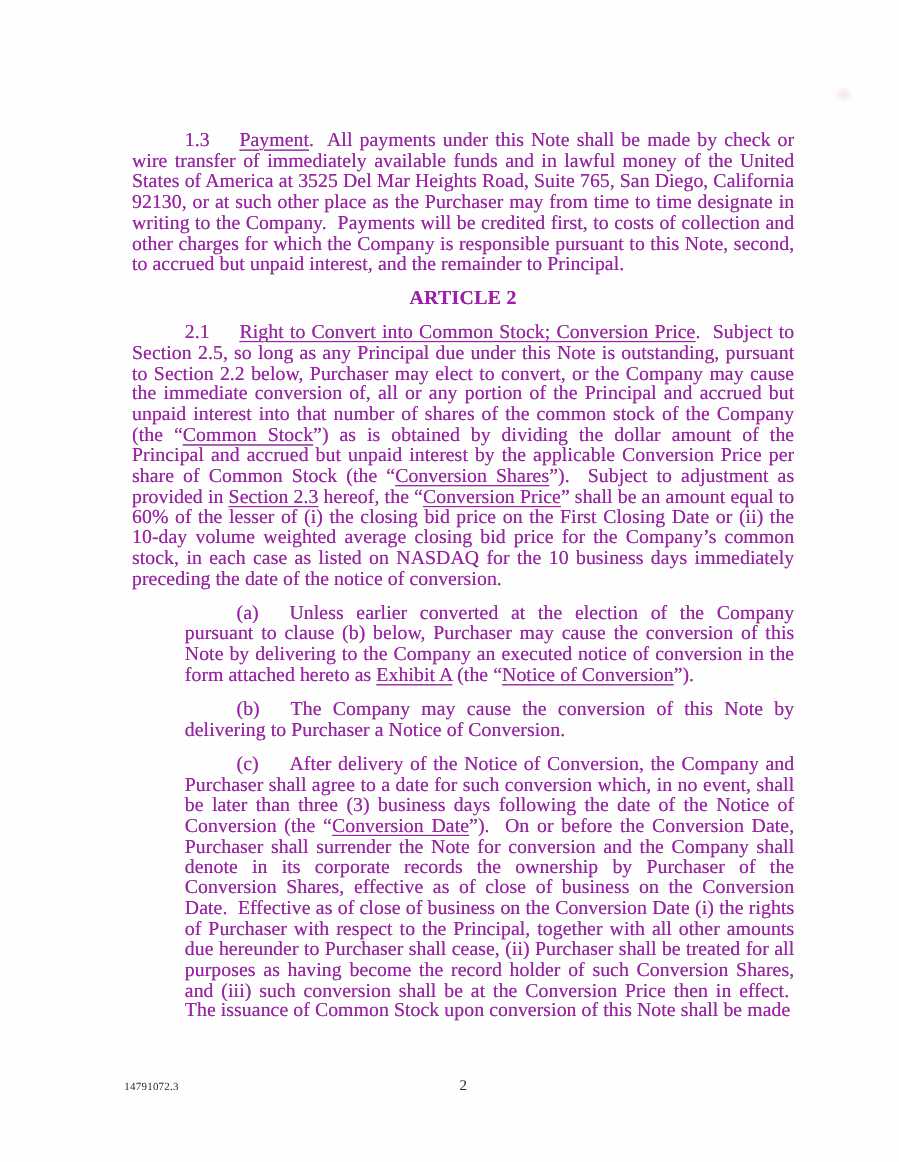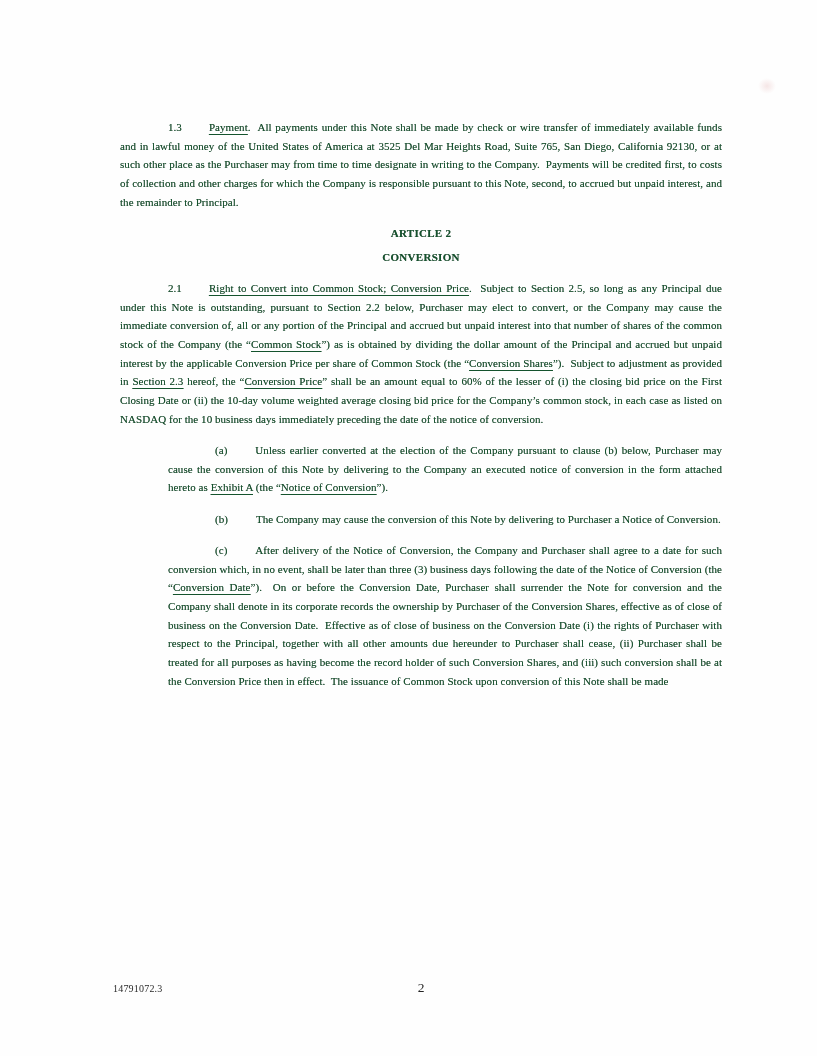--- a/index.html
+++ b/index.html
@@ -15,39 +15,39 @@
     background: #fefefe;
     color: #1e1e1e;
   }
   .content {
     position: absolute;
     left: 120px; top: 118px;
     width: 602px;
   }
   .para {
     margin: 0 0 12.5px 0;
-    font-size: 11px;
+    font-size: 18px;
     line-height: 18.7px;
     text-align: justify;
     text-indent: 48px;
     letter-spacing: 0.05px;
-    color: #14532d;
+    color: #a21caf;
     text-shadow: 0 0 0.4px rgba(20,20,20,0.55);
   }
   .para.sub {
     margin-left: 48px;
     text-indent: 47px;
   }
   .para.heading {
     text-align: center;
     font-weight: bold;
     text-indent: 0;
     letter-spacing: 0.3px;
   }
-  .para.heading.tight { margin-bottom: 5px; }
+  .para.heading.tight { margin-bottom: 12px; }
   .u {
     text-decoration: underline;
     text-underline-offset: 2.5px;
     text-decoration-thickness: 1px;
   }
   .tab { display: inline-block; }
   .footer {
     position: absolute;
     left: 0; top: 975px;
     width: 817px; height: 30px;
@@ -78,21 +78,20 @@
   }
 </style>
 </head>
 <body>
 
 <div class="page">
   <div class="scan-artifact"></div>
   <div class="content">
       <p class="para body"><span>1.3</span><span class="tab" style="width: 27px;"></span><span class="u">Payment</span><span>.&nbsp; All payments under this Note shall be made by check or wire transfer of immediately available funds and in lawful money of the United States of America at 3525 Del Mar Heights Road, Suite 765, San Diego, California 92130, or at such other place as the Purchaser may from time to time designate in writing to the Company.&nbsp; Payments will be credited first, to costs of collection and other charges for which the Company is responsible pursuant to this Note, second, to accrued but unpaid interest, and the remainder to Principal.</span></p>
       <p class="para heading tight"><span>ARTICLE 2</span></p>
-      <p class="para heading"><span>CONVERSION</span></p>
       <p class="para body"><span>2.1</span><span class="tab" style="width: 27px;"></span><span class="u">Right to Convert into Common Stock; Conversion Price</span><span>.&nbsp; Subject to Section 2.5, so long as any Principal due under this Note is outstanding, pursuant to Section 2.2 below, Purchaser may elect to convert, or the Company may cause the immediate conversion of, all or any portion of the Principal and accrued but unpaid interest into that number of shares of the common stock of the Company (the “</span><span class="u">Common Stock</span><span>”) as is obtained by dividing the dollar amount of the Principal and accrued but unpaid interest by the applicable Conversion Price per share of Common Stock (the “</span><span class="u">Conversion Shares</span><span>”).&nbsp; Subject to adjustment as provided in </span><span class="u">Section 2.3</span><span> hereof, the “</span><span class="u">Conversion Price</span><span>” shall be an amount equal to 60% of the lesser of (i) the closing bid price on the First Closing Date or (ii) the 10-day volume weighted average closing bid price for the Company’s common stock, in each case as listed on NASDAQ for the 10 business days immediately preceding the date of the notice of conversion.</span></p>
       <p class="para sub"><span>(a)</span><span class="tab" style="width: 28px;"></span><span>Unless earlier converted at the election of the Company pursuant to clause (b) below, Purchaser may cause the conversion of this Note by delivering to the Company an executed notice of conversion in the form attached hereto as </span><span class="u">Exhibit A</span><span> (the “</span><span class="u">Notice of Conversion</span><span>”).</span></p>
       <p class="para sub"><span>(b)</span><span class="tab" style="width: 28px;"></span><span>The Company may cause the conversion of this Note by delivering to Purchaser a Notice of Conversion.</span></p>
       <p class="para sub"><span>(c)</span><span class="tab" style="width: 28px;"></span><span>After delivery of the Notice of Conversion, the Company and Purchaser shall agree to a date for such conversion which, in no event, shall be later than three (3) business days following the date of the Notice of Conversion (the “</span><span class="u">Conversion Date</span><span>”).&nbsp; On or before the Conversion Date, Purchaser shall surrender the Note for conversion and the Company shall denote in its corporate records the ownership by Purchaser of the Conversion Shares, effective as of close of business on the Conversion Date.&nbsp; Effective as of close of business on the Conversion Date (i) the rights of Purchaser with respect to the Principal, together with all other amounts due hereunder to Purchaser shall cease, (ii) Purchaser shall be treated for all purposes as having become the record holder of such Conversion Shares, and (iii) such conversion shall be at the Conversion Price then in effect.&nbsp; The issuance of Common Stock upon conversion of this Note shall be made</span></p>
     </div>
   <div class="footer">
     <span class="docnum">14791072.3</span>
     <div class="pagenum-wrap">
       <span class="pagenum">2</span>
     </div>

